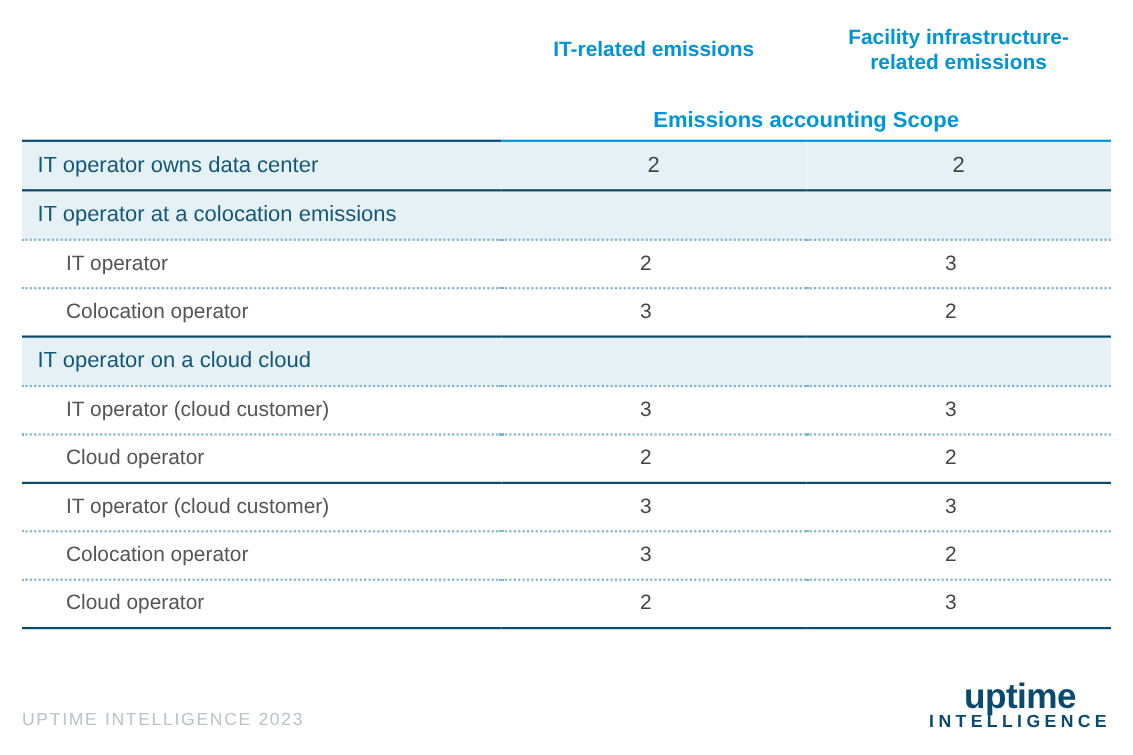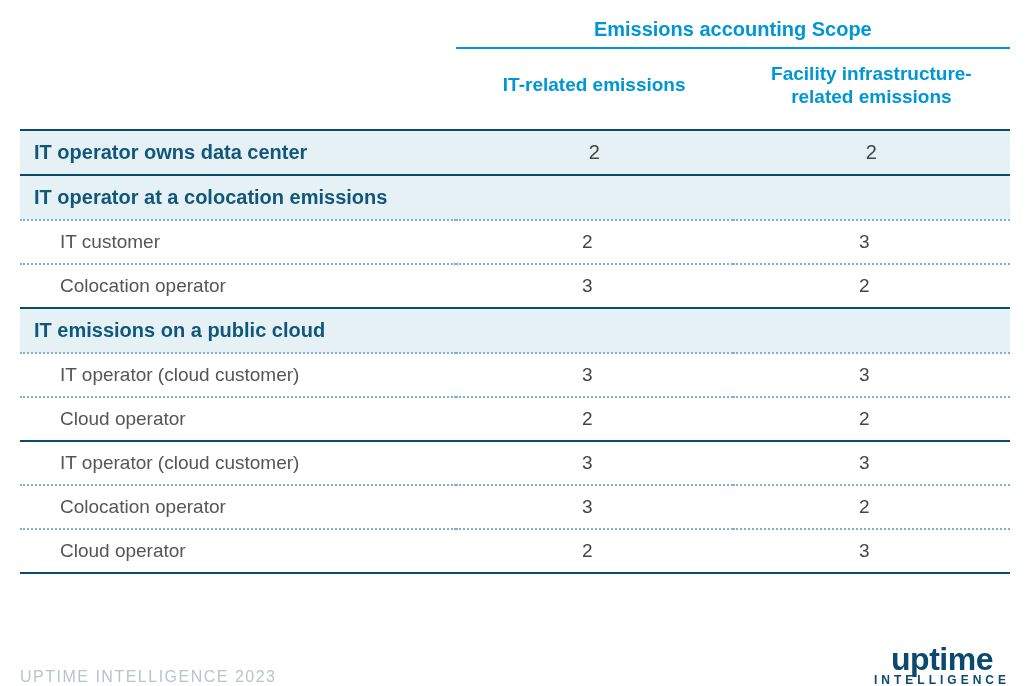--- a/index.html
+++ b/index.html
@@ -27,21 +27,21 @@
   .colheader-cell {
     color: #0096d6;
     font-weight: 600;
     font-size: 19px;
     padding: 14px 8px 20px 8px;
     line-height: 1.2;
   }
   .section-row td {
     background: #e5f1f4;
     color: #11577a;
-    font-weight: 700;
+    font-weight: 400;
     font-size: 20px;
     padding: 10px 14px;
     text-align: left;
     border-top: 2px solid #0a4a6e;
     border-bottom: 2px dotted #7fb3c9;
   }
   .section-row.first td { border-top: 2px solid #0a4a6e; }
   .section-row .val {
     text-align: center;
     color: #444;
@@ -56,92 +56,92 @@
     border-bottom: 2px dotted #7fb3c9;
   }
   .sub-row .val {
     text-align: center;
     color: #444;
     padding-left: 0;
   }
   .sub-row.last td { border-bottom: 2px solid #0a4a6e; }
   .footer {
     position: absolute;
-    left: 20px; right: 20px; bottom: 0;
+    left: 20px; right: 20px; bottom: 22px;
     display: flex;
     justify-content: space-between;
     align-items: flex-end;
   }
   .footer-text {
     color: #b8c4c9;
     font-size: 16px;
     letter-spacing: 1.5px;
     font-weight: 500;
   }
   .logo { text-align: right; line-height: 0.95; }
   .logo-main {
     color: #0a4a6e;
     font-size: 32px;
     font-weight: 800;
     letter-spacing: -0.5px;
     text-align: center;
   }
   .logo-sub {
     color: #0a4a6e;
-    font-size: 12px;
+    font-size: 16px;
     font-weight: 700;
     letter-spacing: 4px;
   }
   .col-label { width: 44%; }
   .col-val { width: 28%; }
 </style>
 </head>
 <body>
 
 <table>
   <colgroup>
     <col class="col-label">
       <col class="col-val">
       <col class="col-val">
   </colgroup>
   <thead>
     <tr>
       <th></th>
-      <th colspan="2" class="superheader-cell">Emissions accounting Scope</th>
+      <th class="colheader-cell">IT-related emissions</th>
+      <th class="colheader-cell">Facility infrastructure-related emissions</th>
     </tr>
     <tr>
       <th></th>
-      <th class="colheader-cell">IT-related emissions</th>
-      <th class="colheader-cell">Facility infrastructure-related emissions</th>
+      <th colspan="2" class="superheader-cell">Emissions accounting Scope</th>
     </tr>
   </thead>
   <tbody>
 
     <tr class="section-row first">
       <td>IT operator owns data center</td>
       <td class="val">2</td>
       <td class="val">2</td>
     </tr>
 
     <tr class="section-row">
       <td colspan="3">IT operator at a colocation emissions</td>
     </tr>
     <tr class="sub-row">
-      <td>IT customer</td>
+      <td>IT operator</td>
       <td class="val">2</td>
       <td class="val">3</td>
     </tr>
     <tr class="sub-row last">
       <td>Colocation operator</td>
       <td class="val">3</td>
       <td class="val">2</td>
     </tr>
 
     <tr class="section-row">
-      <td colspan="3">IT emissions on a public cloud</td>
+      <td colspan="3">IT operator on a cloud cloud</td>
     </tr>
     <tr class="sub-row">
       <td>IT operator (cloud customer)</td>
       <td class="val">3</td>
       <td class="val">3</td>
     </tr>
     <tr class="sub-row last">
       <td>Cloud operator</td>
       <td class="val">2</td>
       <td class="val">2</td>

